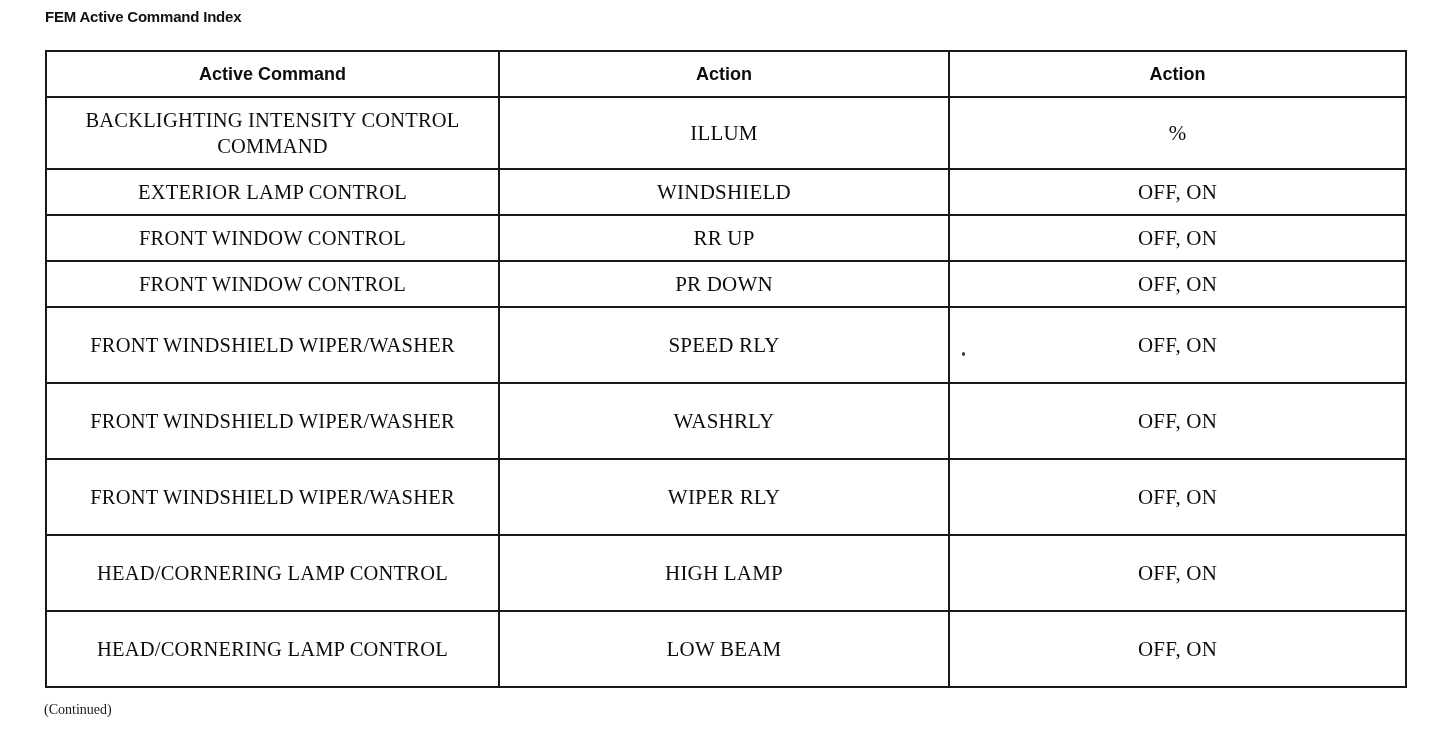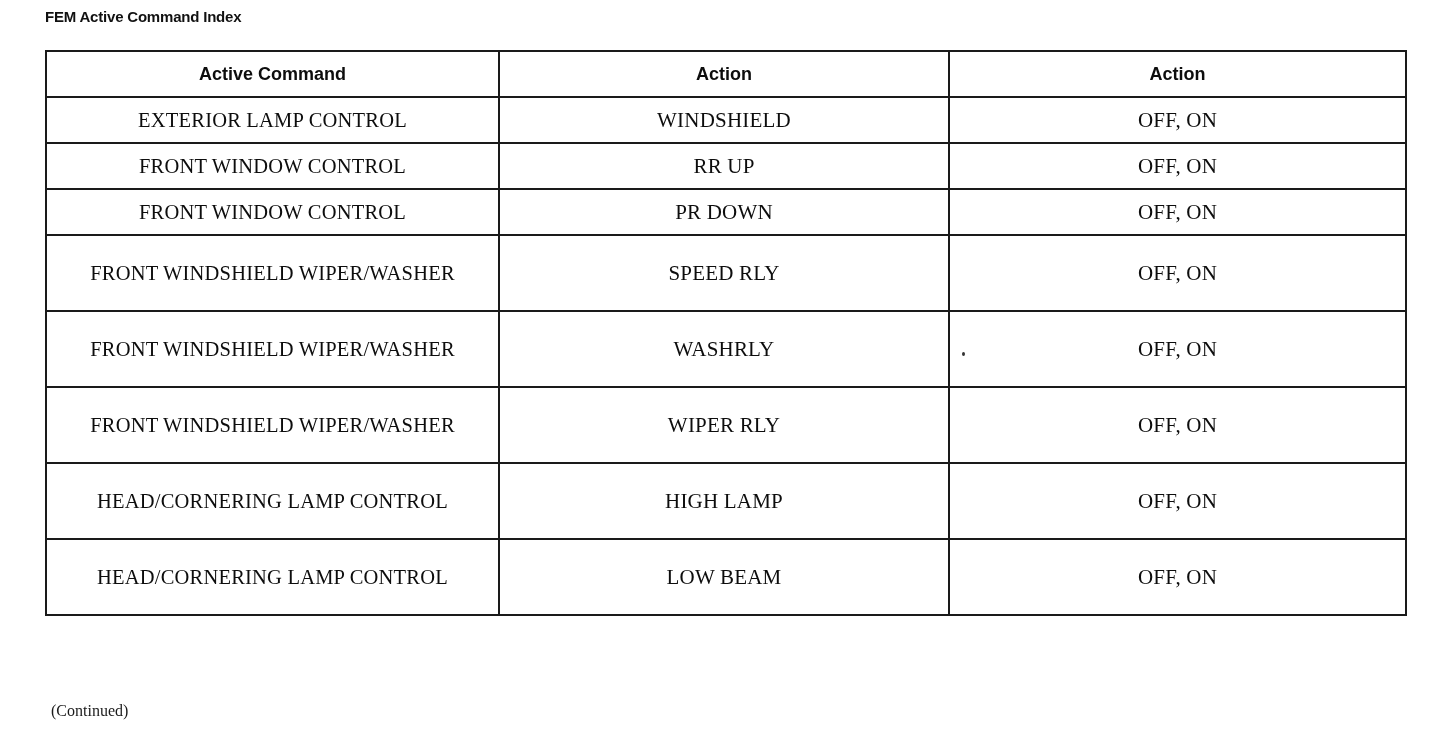--- a/index.html
+++ b/index.html
@@ -70,24 +70,24 @@
     letter-spacing: 0.2px;
   }
   table.index-table tbody td.cmd {
     font-size: 20.5px;
   }
   table.index-table tbody tr.h2 td { height: 64px; }
   table.index-table tbody tr.h1 td { height: 38px; }
   table.index-table tbody tr.h3 td { height: 68px; }
   .continued {
     position: absolute;
-    left: 51px;
+    left: 44px;
     top: 702px;
     font-family: "Liberation Serif", serif;
-    font-size: 16px;
+    font-size: 14px;
     color: #1a1a1a;
   }
   .speck {
     position: absolute;
     background: #333;
     border-radius: 50%;
   }
 </style>
 </head>
 <body>
@@ -104,20 +104,25 @@
         <col class="c3">
       </colgroup>
       <thead>
         <tr>
           <th>Active Command</th>
           <th>Action</th>
           <th>Action</th>
         </tr>
       </thead>
       <tbody>
+          <tr class="h2">
+            <td class="cmd">BACKLIGHTING INTENSITY CONTROL COMMAND</td>
+            <td>ILLUM</td>
+            <td>%</td>
+          </tr>
           <tr class="h1">
             <td class="cmd">EXTERIOR LAMP CONTROL</td>
             <td>WINDSHIELD</td>
             <td>OFF, ON</td>
           </tr>
           <tr class="h1">
             <td class="cmd">FRONT WINDOW CONTROL</td>
             <td>RR UP</td>
             <td>OFF, ON</td>
           </tr>

